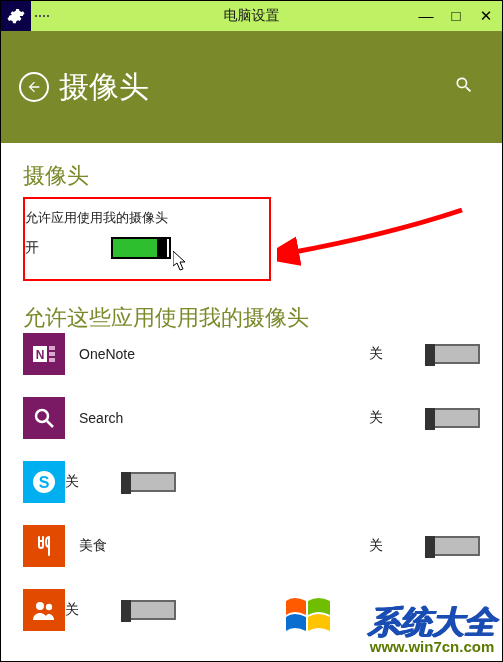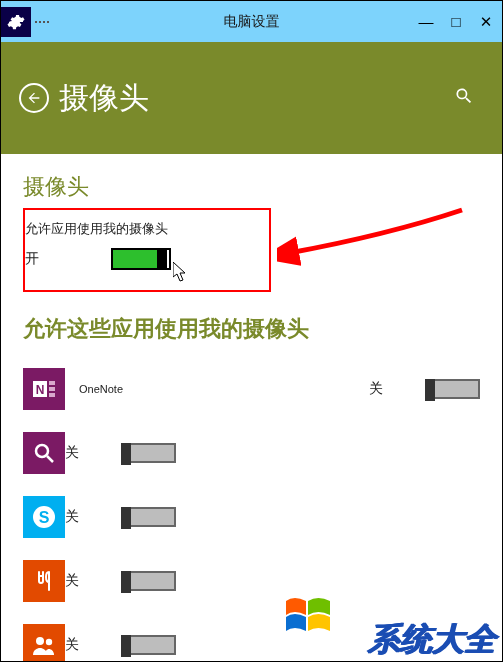--- a/index.html
+++ b/index.html
@@ -1,21 +1,21 @@
 <!DOCTYPE html>
 <html><head>
 <meta charset="utf-8">
 <style>
   * { margin: 0; padding: 0; box-sizing: border-box; font-family: "Microsoft YaHei", "Segoe UI", sans-serif; }
   body { width: 503px; height: 662px; background: #fff; position: relative; overflow: hidden; border: 1px solid #000; }
 
   
   .titlebar {
-    height: 41px;
-    background: #7dd3fc;
+    height: 30px;
+    background: #bef264;
     display: flex;
     align-items: center;
     position: relative;
   }
   .titlebar .gear-box {
     width: 30px; height: 30px;
     background: #0a0047;
     display: flex; align-items: center; justify-content: center;
   }
   .titlebar .gear-box svg { fill: #fff; }
@@ -115,36 +115,36 @@
 
   .arrow-holder {
     position: absolute;
     left: 276px; top: 204px;
     pointer-events: none;
   }
 
   .section-title-2 {
     color: #7a8a2b;
     font-size: 22px;
-    font-weight: 700;
-    margin: 22px 0 24px 0;
+    font-weight: 400;
+    margin: 22px 0 0 0;
   }
 
   .app-list { display: flex; flex-direction: column; gap: 22px; }
   .app-row {
     display: flex; align-items: center;
   }
   .app-icon {
     width: 42px; height: 42px;
     display: flex; align-items: center; justify-content: center;
     flex-shrink: 0;
   }
   .app-name {
     margin-left: 14px;
-    font-size: 11px;
+    font-size: 14px;
     color: #222;
     flex: 1;
   }
   .app-state {
     font-size: 14px; color: #222;
     width: 56px;
   }
   .app-row .switch { width: 55px; height: 20px; }
 
   .watermark {
@@ -244,20 +244,21 @@
         </div>
       </div>
       <div class="app-row">
         <div class="app-icon" style="background: rgb(123, 26, 100);">
           <svg width="30" height="30" viewBox="0 0 30 30">
             <rect width="30" height="30" fill="#7b1a64"></rect>
             <circle cx="13" cy="13" r="6" fill="none" stroke="#fff" stroke-width="2.5"></circle>
             <line x1="18" y1="18" x2="24" y2="24" stroke="#fff" stroke-width="2.5"></line>
           </svg>
         </div>
+        <div class="app-name">Search</div>
         <div class="app-state">关</div>
         <div class="switch off">
           <div class="knob"></div>
         </div>
       </div>
       <div class="app-row">
         <div class="app-icon" style="background: rgb(0, 175, 240);">
           <svg width="30" height="30" viewBox="0 0 30 30">
             <rect width="30" height="30" fill="#00aff0"></rect>
             <circle cx="15" cy="15" r="11" fill="#fff"></circle>
@@ -269,20 +270,21 @@
           <div class="knob"></div>
         </div>
       </div>
       <div class="app-row">
         <div class="app-icon" style="background: rgb(226, 74, 0);">
           <svg width="30" height="30" viewBox="0 0 30 30">
             <rect width="30" height="30" fill="#e24a00"></rect>
             <path d="M10 6v9a2 2 0 004 0V6M10 6v4h4M20 6v18M20 6c-2 0-3 2-3 5s1 5 3 5" stroke="#fff" stroke-width="2" fill="none" stroke-linecap="round"></path>
           </svg>
         </div>
+        <div class="app-name">美食</div>
         <div class="app-state">关</div>
         <div class="switch off">
           <div class="knob"></div>
         </div>
       </div>
       <div class="app-row">
         <div class="app-icon" style="background: rgb(226, 74, 0);">
           <svg width="30" height="30" viewBox="0 0 30 30">
             <rect width="30" height="30" fill="#e24a00"></rect>
             <circle cx="11" cy="11" r="4" fill="#fff"></circle>
@@ -313,13 +315,14 @@
 <div class="flag">
   <svg width="48" height="44" viewBox="0 0 48 44">
     <path d="M2 6 Q10 0 22 6 L22 20 Q10 14 2 20 Z" fill="#ff5a00"></path>
     <path d="M24 6 Q34 0 46 6 L46 20 Q34 14 24 20 Z" fill="#6fbf00"></path>
     <path d="M2 22 Q10 16 22 22 L22 36 Q10 30 2 36 Z" fill="#0a6ed1"></path>
     <path d="M24 22 Q34 16 46 22 L46 36 Q34 30 24 36 Z" fill="#ffc400"></path>
   </svg>
 </div>
 <div class="watermark">
   <div class="big">系统大全</div>
+  <div class="url">www.win7cn.com</div>
 </div>
 
 </body></html>

